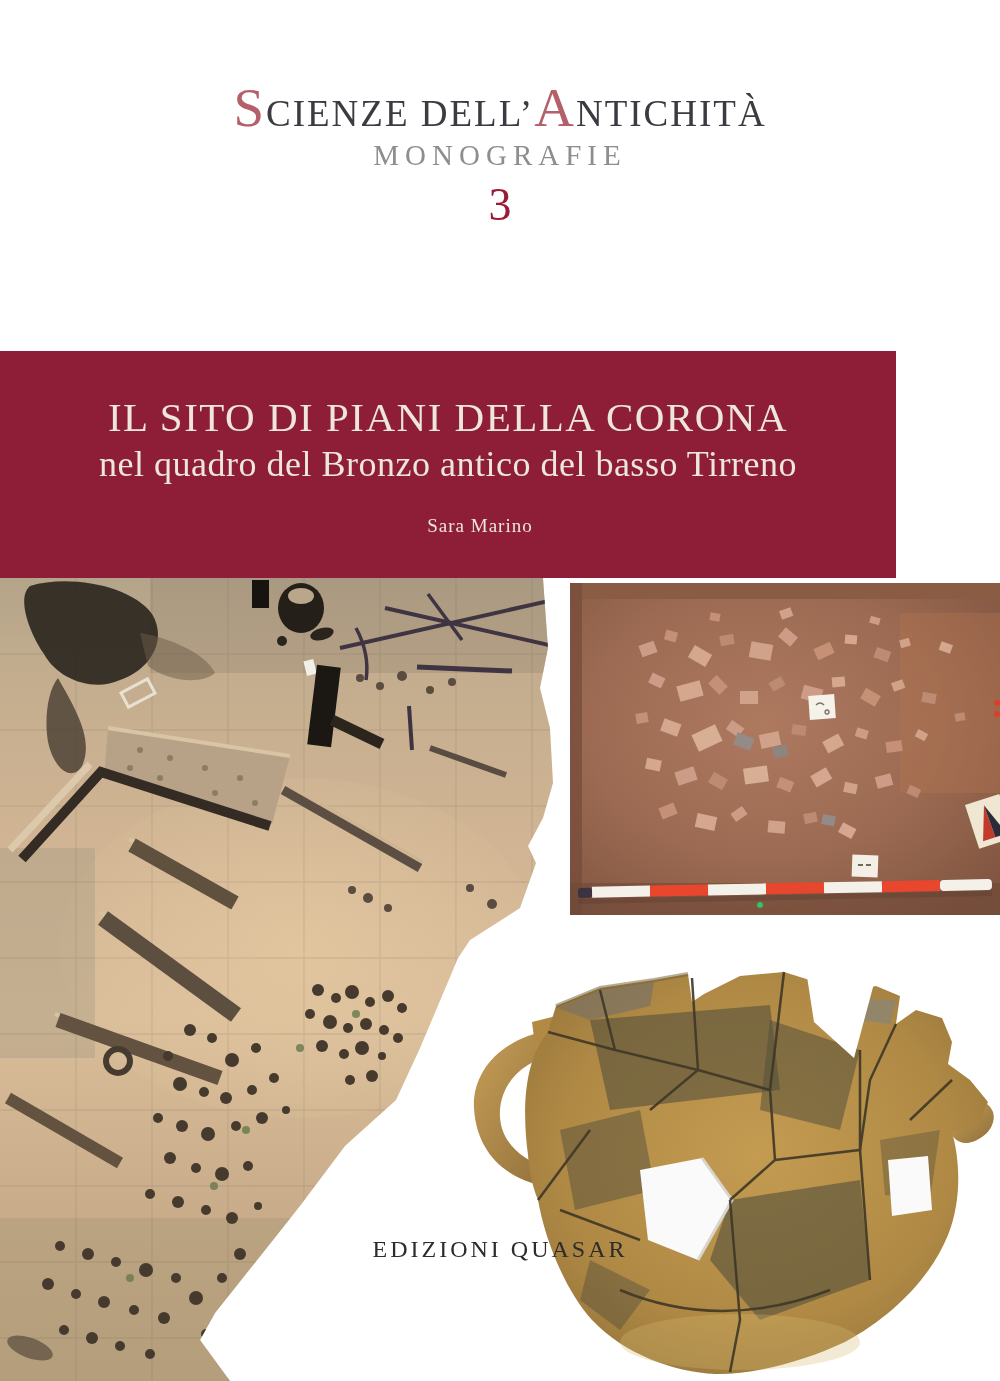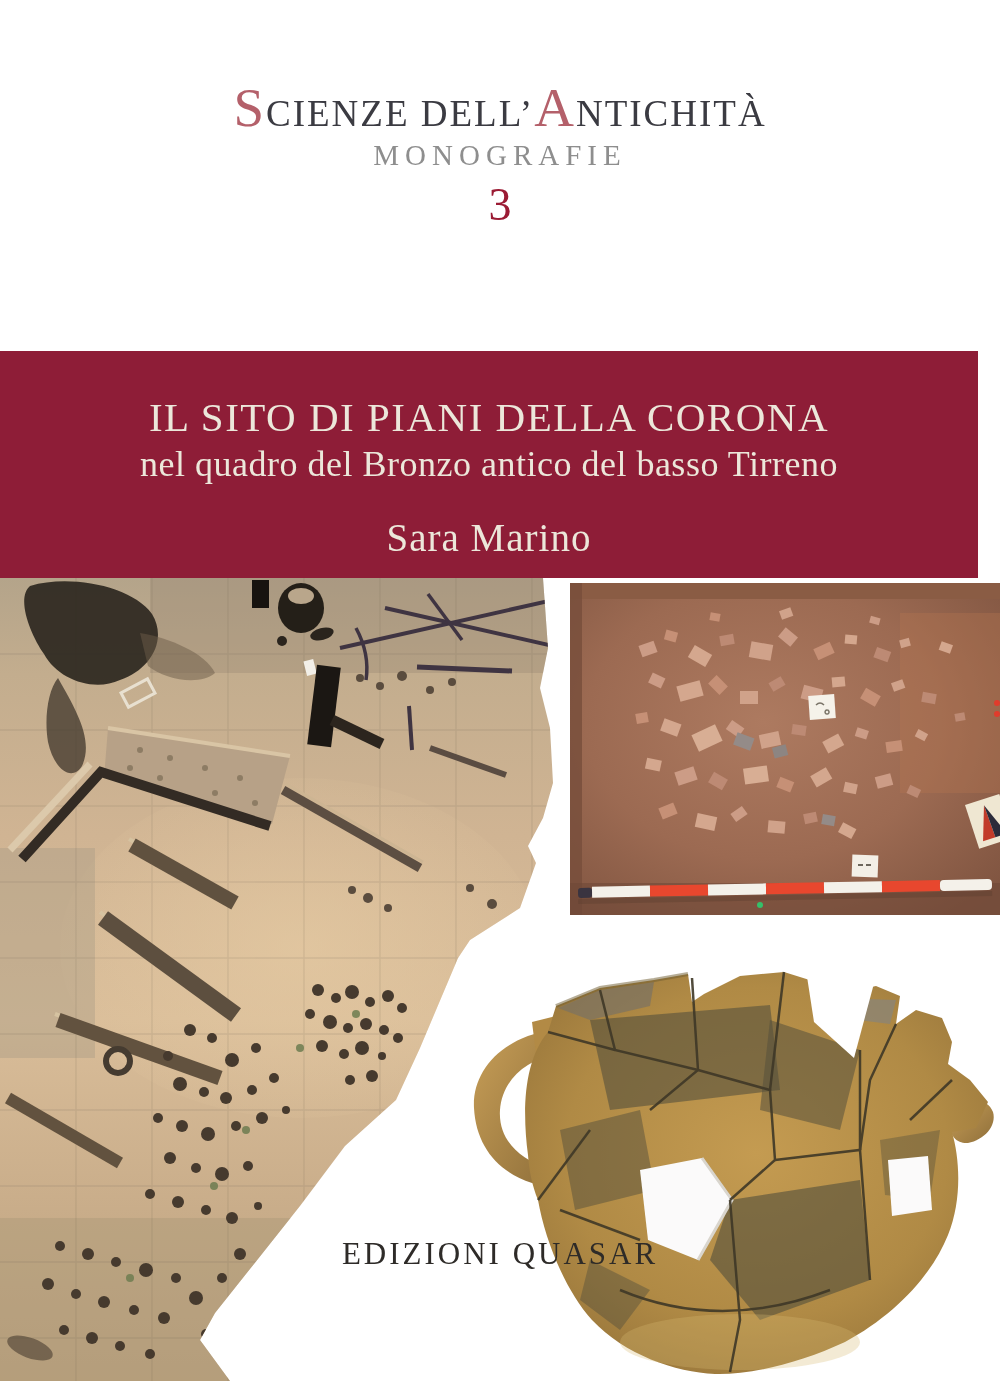--- a/index.html
+++ b/index.html
@@ -8,31 +8,31 @@
     overflow:hidden;font-family:"Liberation Serif", serif;
   }
   .abs{position:absolute;left:0;width:100%;text-align:center;}
   
   .series-line{top:80px;line-height:1;color:var(--series-text,#3b3b42);letter-spacing:2px;}
   .series-line .big{font-size:55px;color:var(--accent-initial,#b4606a);}
   .series-line .small{font-size:37px;}
   .series-sub{top:139px;font-size:29px;letter-spacing:6px;color:var(--series-subtitle,#8e8e8e);}
   .series-num{top:178px;font-size:46px;color:var(--series-number,#9b1b34);}
   
-  .band{position:absolute;left:0;top:351px;width:978px;height:227px;background:var(--band,#8e1d37);}
+  .band{position:absolute;left:0;top:351px;width:896px;height:227px;background:var(--band,#8e1d37);}
   .band-title{top:393px;font-size:41px;letter-spacing:1.5px;color:var(--band-text,#ece7da);margin:0;font-weight:normal;}
   .band-subtitle{top:443px;font-size:36px;letter-spacing:.5px;color:var(--band-text,#ece7da);margin:0;font-weight:normal;text-align:center;}
-  .band-author{top:515px;font-size:39px;letter-spacing:1px;color:var(--band-text,#ece7da);}
+  .band-author{top:515px;font-size:19px;letter-spacing:1px;color:var(--band-text,#ece7da);padding-left:32px;}
   
   .photo{position:absolute;display:block;}
   #photo-left{left:0;top:578px;}
   #photo-right{left:570px;top:583px;}
   #photo-pot{left:440px;top:960px;}
   
-  .publisher{top:1236px;font-size:31px;letter-spacing:3px;color:var(--publisher-text,#2e2b28);z-index:5;}
+  .publisher{top:1236px;font-size:24px;letter-spacing:3px;color:var(--publisher-text,#2e2b28);z-index:5;}
 </style>
 </head>
 <body>
 
 <div class="cover">
 
   <div class="abs series-sub">MONOGRAFIE</div>
   <div class="abs series-line">
     <span class="big">S</span><span class="small">CIENZE DELL’</span><span class="big">A</span><span class="small">NTICHITÀ</span>
   </div>

